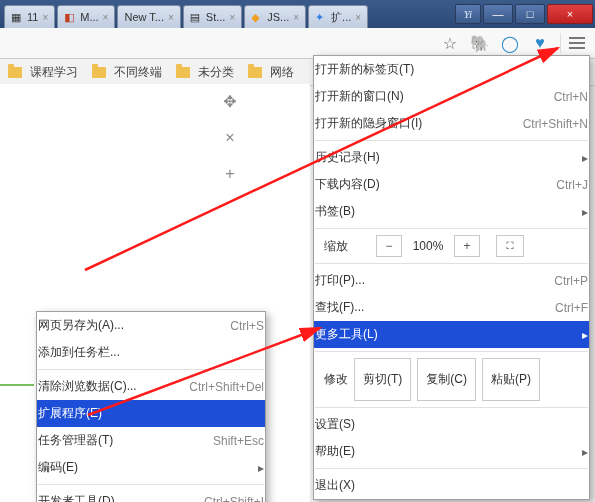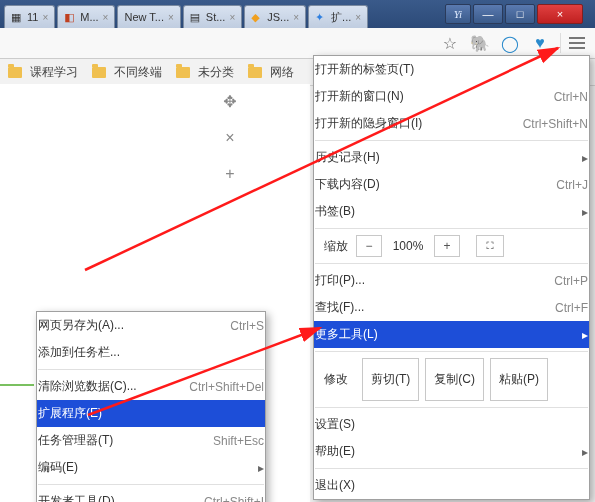--- a/index.html
+++ b/index.html
@@ -1,21 +1,21 @@
 <!DOCTYPE html>
 <html><head>
 <meta charset="utf-8">
 <style>
 body{margin:0;font-family:"Microsoft YaHei",Arial,sans-serif;font-size:12px;background:#f0f0f0;width:595px;height:502px;overflow:hidden;position:relative}
 .titlebar{height:28px;background:linear-gradient(#3a5a8a,#2c4a78);display:flex}
 .tabs{display:flex;flex:1;padding-left:4px;align-items:flex-end}
 .tab{background:linear-gradient(#d8e2f0,#c0cde0);border:1px solid #7a8aa0;border-bottom:none;border-radius:3px 3px 0 0;height:22px;padding:0 6px;display:flex;align-items:center;gap:4px;margin-right:2px;font-size:11px;color:#333;min-width:0;overflow:hidden;white-space:nowrap}
 .tab .close{color:#888;font-size:10px}
 .tab .icon{width:12px;height:12px;display:inline-block}
-.winbtns{display:flex;align-items:center;padding-right:12px;gap:2px}
+.winbtns{display:flex;align-items:center;padding-right:2px;gap:2px}
 .winbtn{width:28px;height:18px;background:linear-gradient(#5a7ab0,#3a5a8a);border:1px solid #2a3a5a;border-radius:2px;display:flex;align-items:center;justify-content:center;color:#fff;font-size:11px}
 .winbtn.yi{width:24px;font-family:Georgia,serif;font-style:italic;color:#e0ecff}
 .winbtn.red{background:linear-gradient(#e04040,#c02020);border-color:#802020;width:44px}
 .toolbar{height:30px;background:#f8f8f8;border-bottom:1px solid #ccc;display:flex;align-items:center;justify-content:flex-end;padding:0 6px;gap:10px}
 .toolbar .ticon{width:20px;height:18px;display:flex;align-items:center;justify-content:center;font-size:16px;color:#666}
 .hamburger{display:flex;flex-direction:column;gap:3px;padding:4px;border-left:1px solid #ddd;padding-left:8px}
 .hamburger div{width:16px;height:2px;background:#777}
 .bookmarks{height:26px;background:#f2f2f2;border-bottom:1px solid #d0d0d0;display:flex;align-items:center;padding:0 8px;gap:14px;font-size:12px;color:#444}
 .bk{display:flex;align-items:center;gap:8px}
 .folder{width:14px;height:11px;background:#f0c050;border-radius:1px;position:relative}
@@ -25,26 +25,26 @@
 .sidetools div{color:#888;font-size:16px}
 .greenline{position:absolute;left:0;top:300px;width:34px;height:2px;background:#7ac060}
 .menu{position:absolute;background:#fff;border:1px solid #a0a0a0;box-shadow:3px 3px 8px rgba(0,0,0,.3);font-size:12px;color:#333}
 .menu .item{display:flex;align-items:center;justify-content:space-between;padding:5px 1px;white-space:nowrap}
 .menu .item.hi{background:#1d4ed8;color:#fff}
 .menu .sep{height:1px;background:#e0e0e0;margin:3px 1px}
 .menu .shortcut{color:#888;margin-left:30px}
 .menu .arrow{color:#666;margin-left:20px}
 .menu .item.hi .arrow{color:#fff}
 .zoomrow{display:flex;align-items:center;padding:3px 10px;gap:8px}
-.zoomrow .lbl{}
+.zoomrow .lbl{margin-right:20px}
 .zoomrow .zbtn{border:1px solid #c8c8c8;width:24px;height:20px;display:flex;align-items:center;justify-content:center;color:#555}
 .zoomrow .pct{min-width:36px;text-align:center}
 .zoomrow .fs{border:1px solid #c8c8c8;width:26px;height:20px;display:flex;align-items:center;justify-content:center;margin-left:8px;font-size:10px}
 .editrow{display:flex;align-items:center;padding:3px 10px;gap:6px}
-.editrow .lbl{margin-right:8px}
+.editrow .lbl{}
 .editrow .ebtn{border:1px solid #c8c8c8;padding:12px 8px}
 .mainmenu{left:313px;top:55px;right:5px;width:275px}
 .submenu{left:36px;top:311px;width:228px}
 svg.annot{position:absolute;left:0;top:0;width:595px;height:502px;pointer-events:none}
 </style>
 </head>
 <body>
 
 <div class="titlebar">
  <div class="tabs">

